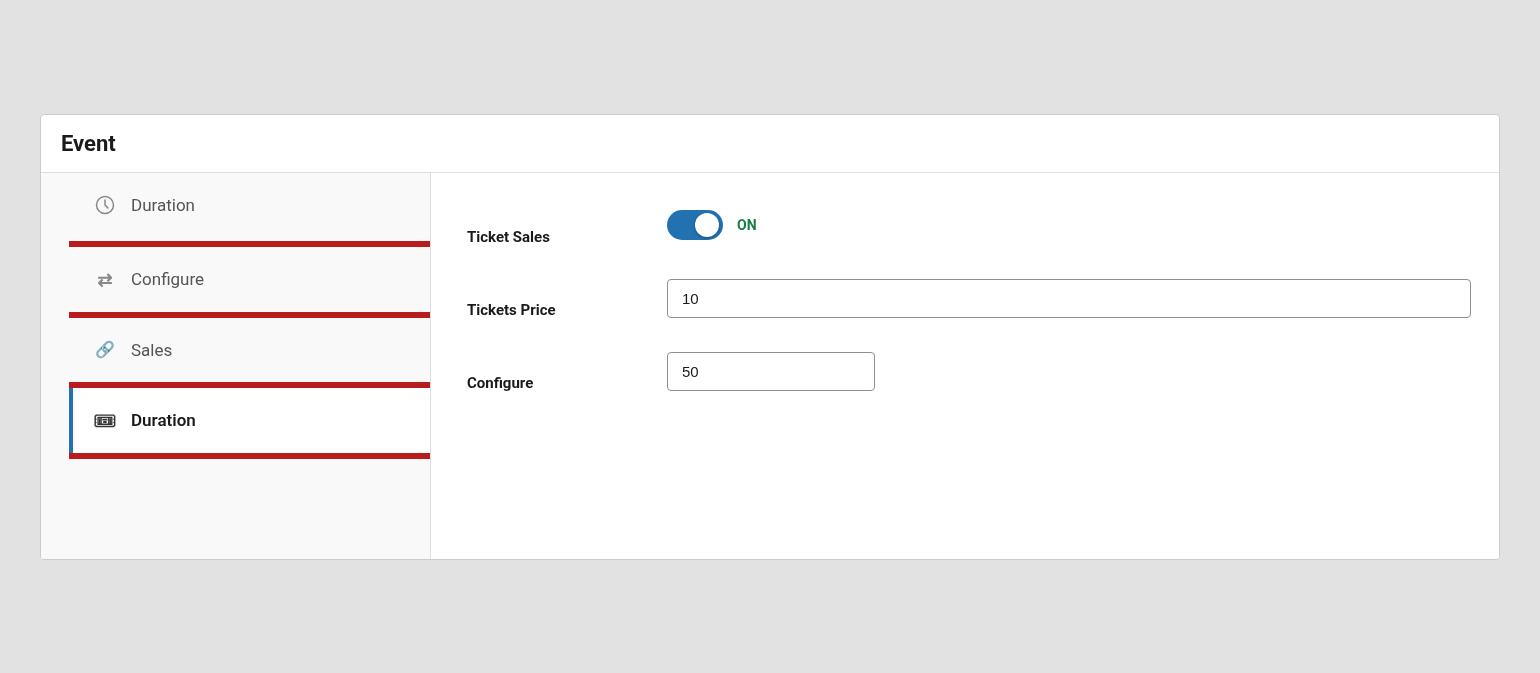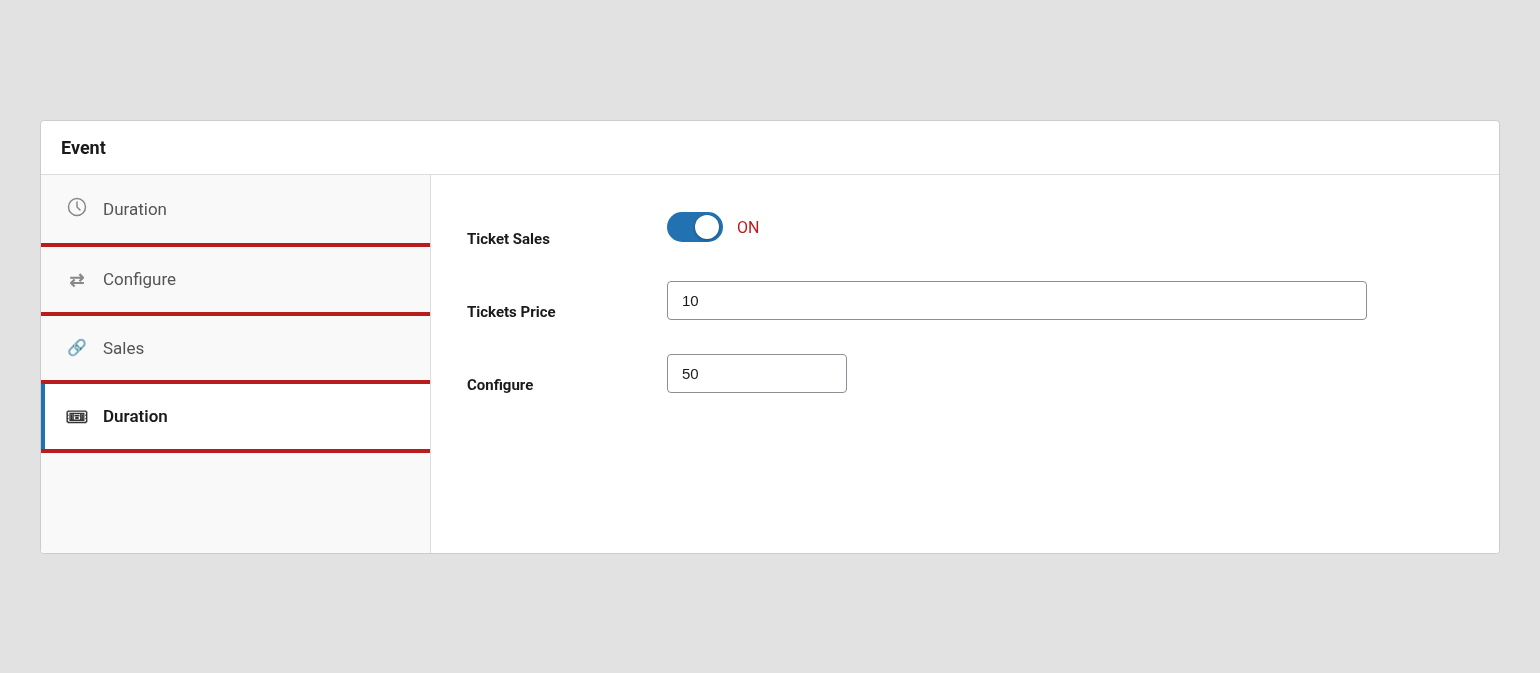--- a/index.html
+++ b/index.html
@@ -26,49 +26,50 @@
       max-width: 100%;
       overflow: hidden;
     }
 
     .card-header {
       padding: 16px 20px;
       border-bottom: 1px solid #ddd;
     }
 
     .card-header-title {
-      font-size: 18px;
+      font-size: 22px;
       font-weight: 700;
       color: #1a1a1a;
       margin-top: 44px;
     }
 
     .card-body {
       display: flex;
     }
 
     
     .sidebar {
       width: 390px;
       min-width: 390px;
       border-right: 1px solid #ddd;
       background: #f9f9f9;
     }
 
     .sidebar-item {
       display: flex;
-      align-items: center;
+      align-items: flex-start;
       gap: 14px;
       padding: 22px 24px;
-      border-bottom: 4px solid #b91c1c;
+      border-bottom: 6px solid #b91c1c;
       cursor: pointer;
       color: #555;
       font-size: 17px;
       background: #f9f9f9;
       position: relative;
+      margin-left: 28px;
     }
 
     .sidebar-item.active {
       background: #fff;
       color: #1a1a1a;
       font-weight: 600;
     }
 
     .sidebar-item.active::before {
       content: '';
@@ -166,41 +167,41 @@
       width: 24px;
       left: 28px;
       bottom: 3px;
       background: #fff;
       border-radius: 50%;
       transition: left 0.2s;
       box-shadow: 0 1px 3px rgba(0,0,0,0.3);
     }
 
     .toggle-label {
-      font-size: 16px;
-      font-weight: 400;
-      color: #b91c1c;
+      font-size: 14px;
+      font-weight: 700;
+      color: #15803d;
     }
 
     
     .form-input {
       border: 1px solid #8c8f94;
       border-radius: 4px;
       padding: 10px 14px;
       font-size: 15px;
       color: #1a1a1a;
       outline: none;
     }
 
     .input-ticket-price {
-      width: 700px;
+      width: 804px;
     }
 
     .input-capacity {
-      width: 180px;
+      width: 208px;
     }
   </style>
 </head>
 <body>
 
 <div class="card">
 
   <div class="card-header">
     <span class="card-header-title">Event</span>
   </div>

